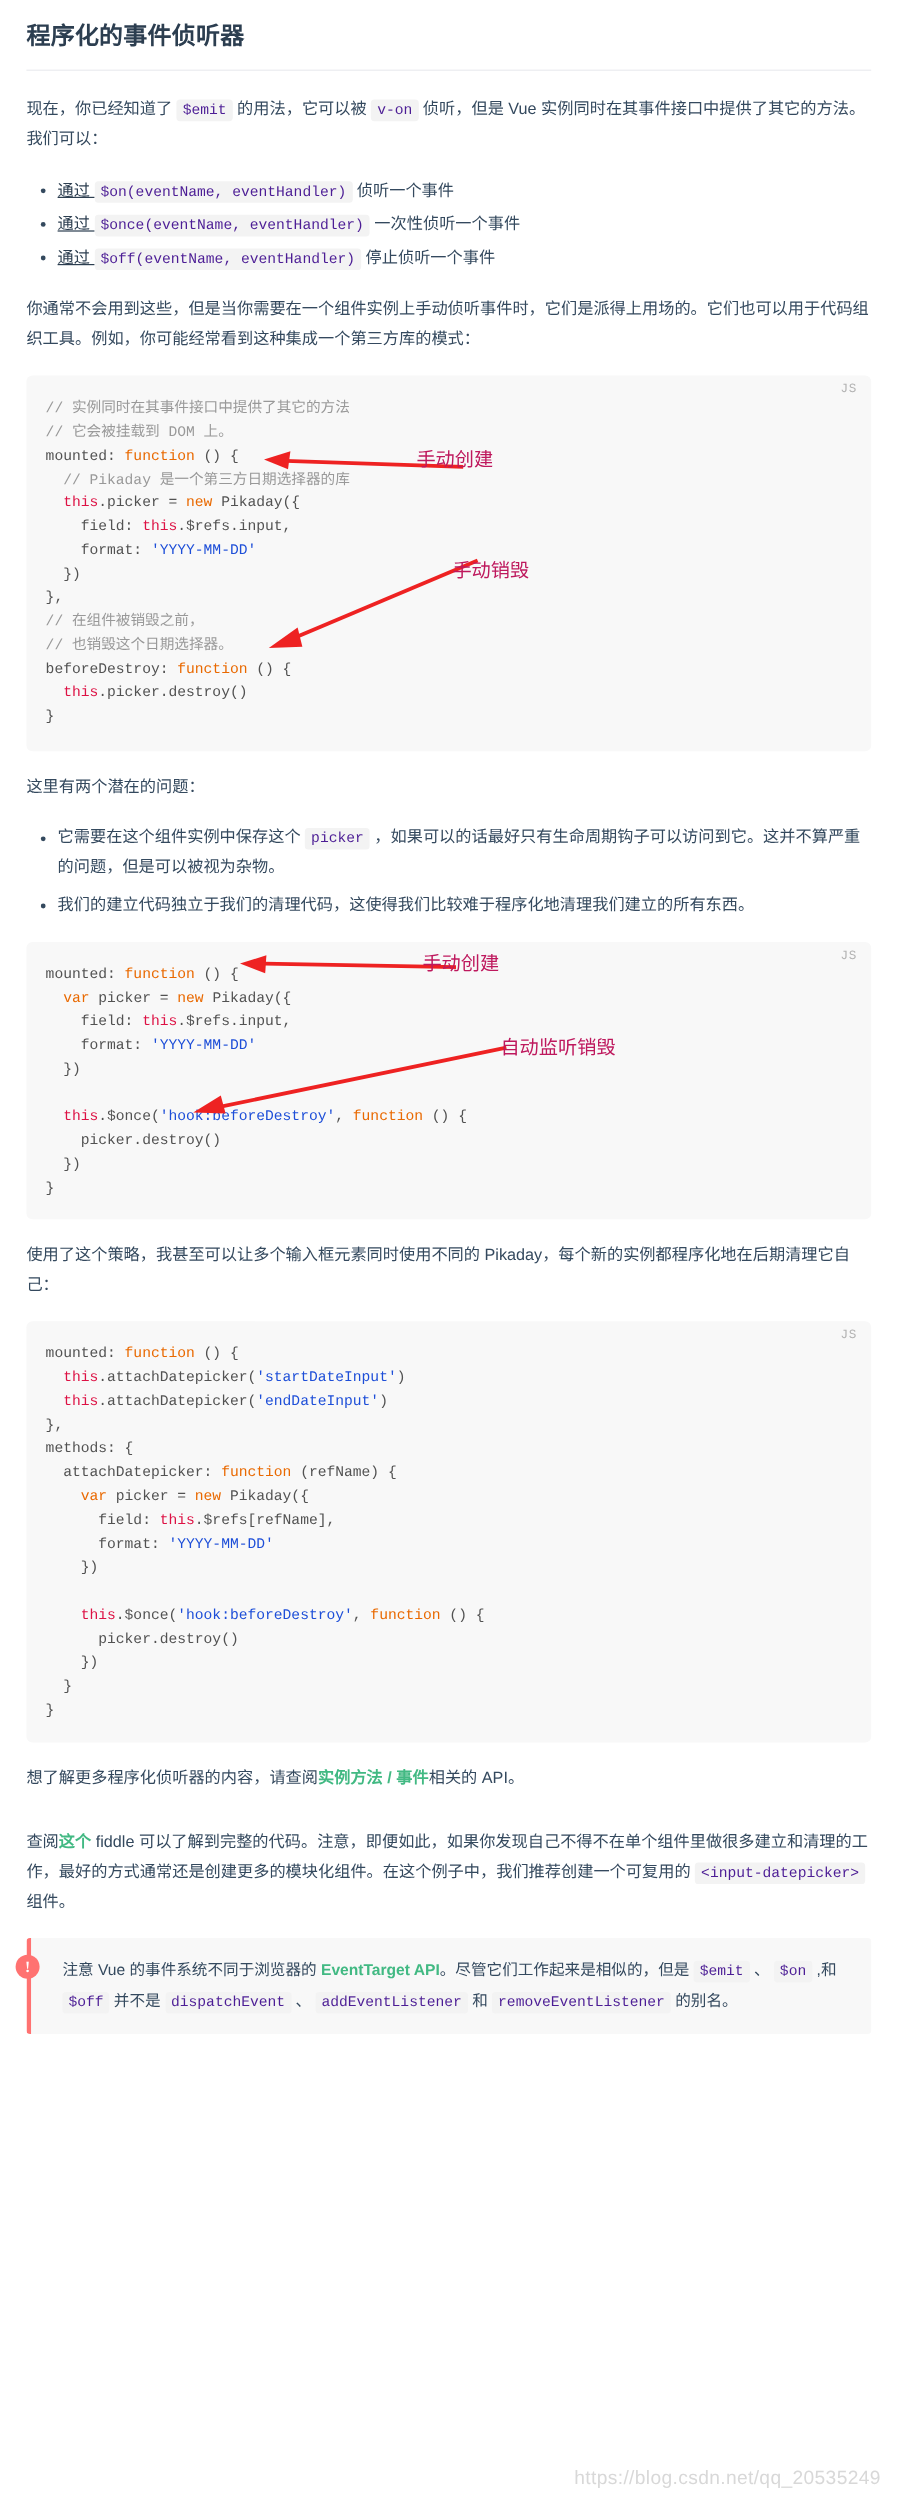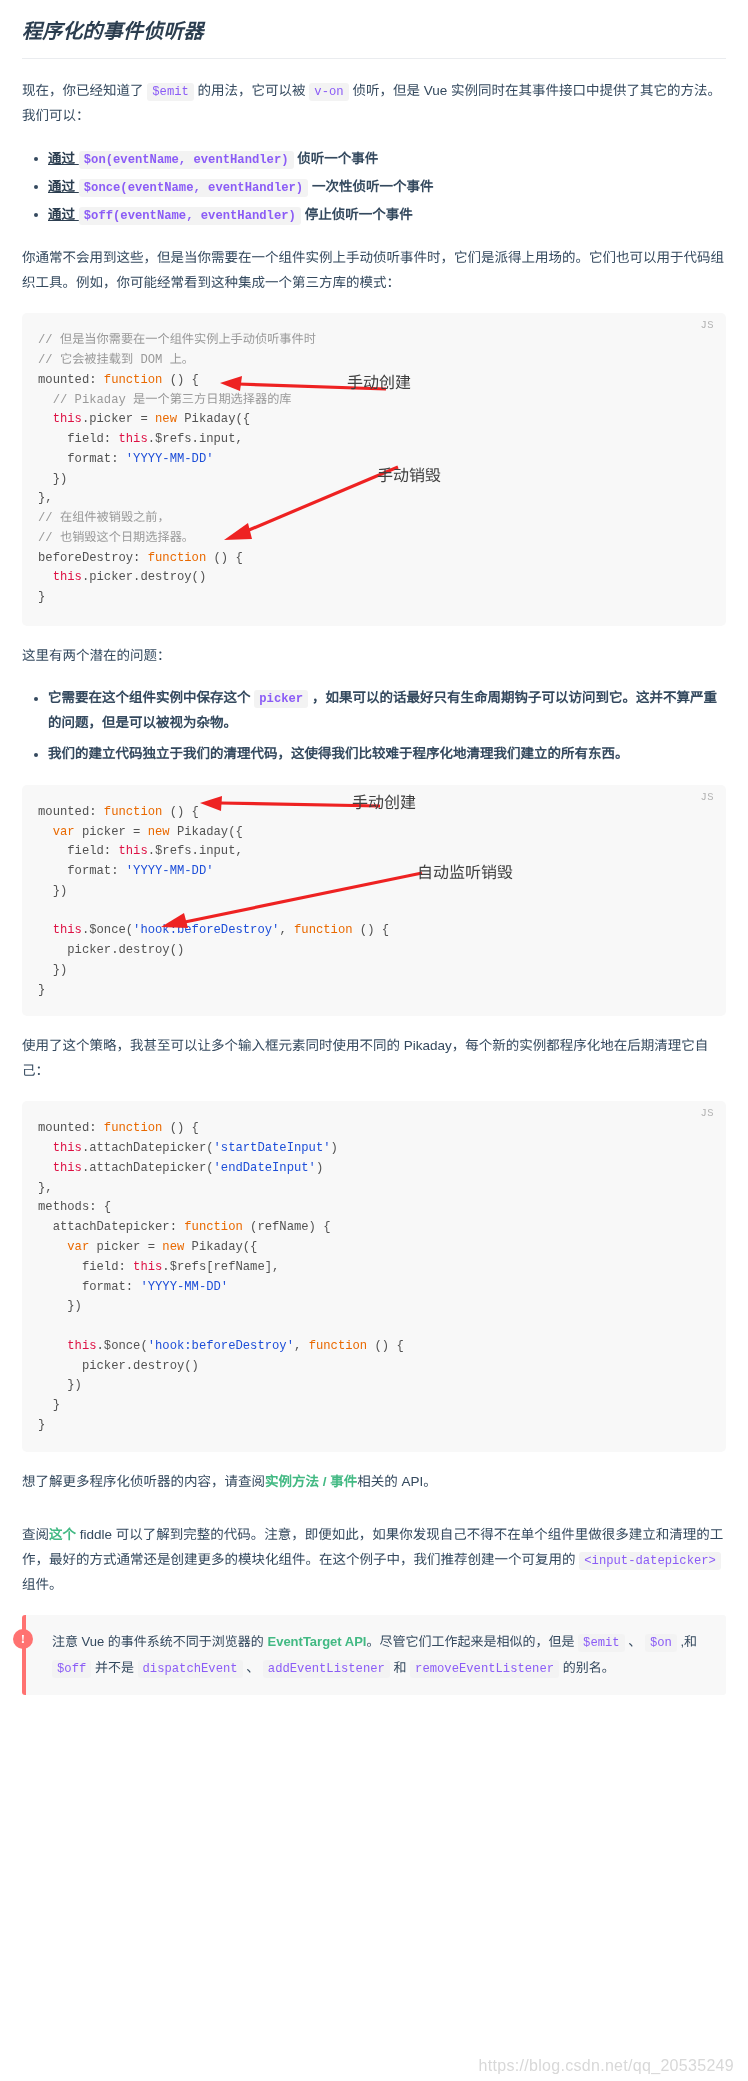--- a/index.html
+++ b/index.html
@@ -18,21 +18,20 @@
     padding:18px 22px 0 22px;
     overflow:hidden;
   }
   h1.title{
     font-size:20px;
     line-height:1.3;
     font-weight:bold;
     color:#2c3e50;
     margin:0 0 14px 0;
     letter-spacing:0.2px;
-    font-style:italic;
   }
   .rule{
     height:1px;
     background:#eaecef;
     border:0;
     margin:0 0 20px 0;
   }
   p.para{
     font-size:13.5px;
     line-height:1.85;
@@ -43,36 +42,35 @@
     margin:0 0 18px 0;
     padding-left:26px;
     list-style:none;
   }
   ul.bullets li{
     font-size:13.5px;
     line-height:1.95;
     position:relative;
     color:#34495e;
     margin-bottom:1px;
-    font-weight:bold;
   }
   ul.bullets li::before{
     content:"";
     position:absolute;
     left:-14px;
     top:11px;
     width:4px;height:4px;
     border-radius:50%;
     background:#34495e;
   }
   ul.bullets.loose li{ margin-bottom:6px; line-height:1.85; }
   code.inline{
     font-family:"Liberation Mono","DejaVu Sans Mono",monospace;
     background:#f3f3f3;
-    color:#8b5cf6;
+    color:#4c1d95;
     font-size:12.2px;
     padding:2px 5px;
     border-radius:3px;
     white-space:nowrap;
   }
   a.link{
     color:#42b983;
     text-decoration:none;
     font-weight:bold;
   }
@@ -104,21 +102,21 @@
     color:#b3b3b3;
     letter-spacing:.5px;
   }
   .k{color:#e96900;}        
   .this{color:#d14;text-align:right;}        
   .cm{color:#999;}          
   .st{color:#1d4ed8;}       
   .pl{color:#525252;}       
   .annot{
     position:absolute;
-    color:#404040;
+    color:#be185d;
     font-size:16px;
     font-family:"Liberation Sans","DejaVu Sans",sans-serif;
     white-space:nowrap;
     pointer-events:none;
   }
   .arrow-svg{position:absolute;pointer-events:none;overflow:visible;}
   .tip{
     position:relative;
     background:#f8f8f8;
     border-left:4px solid #ff7271;
@@ -176,21 +174,21 @@
     </li>
     <li>
       <a class="ulink" href="#">通过 </a><code class="inline">$off(eventName, eventHandler)</code><span> 停止侦听一个事件</span>
     </li>
   </ul>
 
   <p class="para">你通常不会用到这些，但是当你需要在一个组件实例上手动侦听事件时，它们是派得上用场的。它们也可以用于代码组织工具。例如，你可能经常看到这种集成一个第三方库的模式：</p>
 
   <div class="codeblock" style="padding-bottom:18px;">
     <span class="lang-tag">JS</span>
-    <pre id="cb1"><span class="cm">// 但是当你需要在一个组件实例上手动侦听事件时</span>
+    <pre id="cb1"><span class="cm">// 实例同时在其事件接口中提供了其它的方法</span>
 <span class="cm">// 它会被挂载到 DOM 上。</span>
 <span class="pl">mounted: </span><span class="k">function</span><span class="pl"> () {</span>
 <span class="cm">  // Pikaday 是一个第三方日期选择器的库</span>
 <span class="this">  this</span><span class="pl">.picker = </span><span class="k">new</span><span class="pl"> Pikaday({</span>
 <span class="pl">    field: </span><span class="this">this</span><span class="pl">.$refs.input,</span>
 <span class="pl">    format: </span><span class="st">'YYYY-MM-DD'</span>
 <span class="pl">  })</span>
 <span class="pl">},</span>
 <span class="cm">// 在组件被销毁之前，</span>
 <span class="cm">// 也销毁这个日期选择器。</span>

